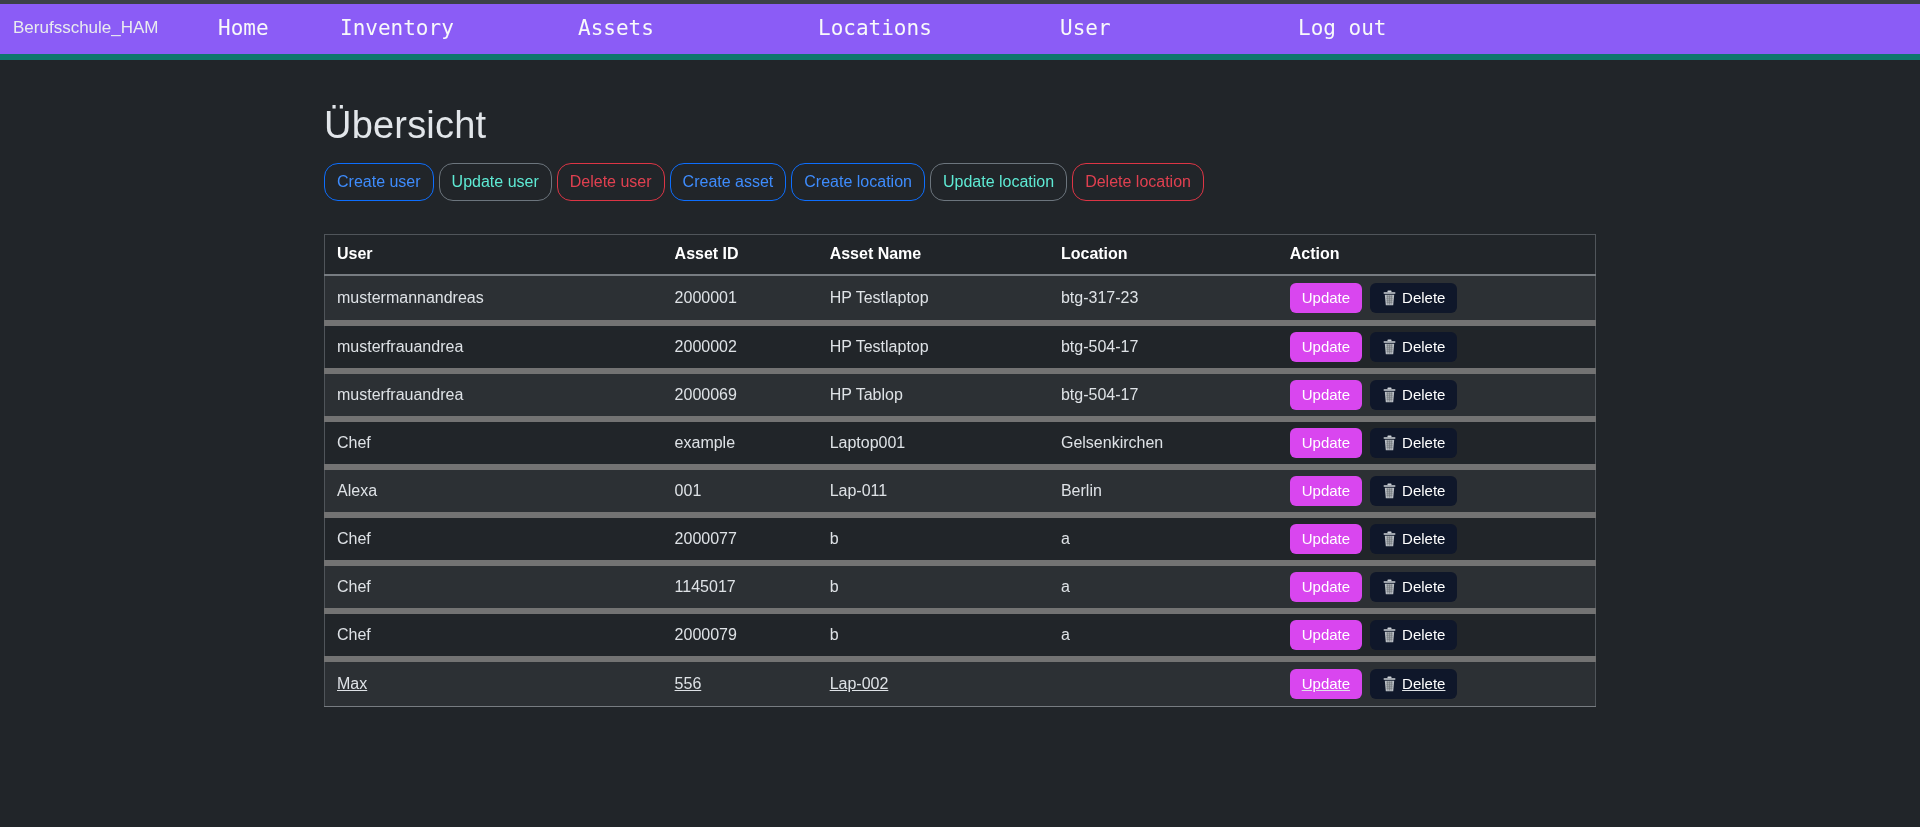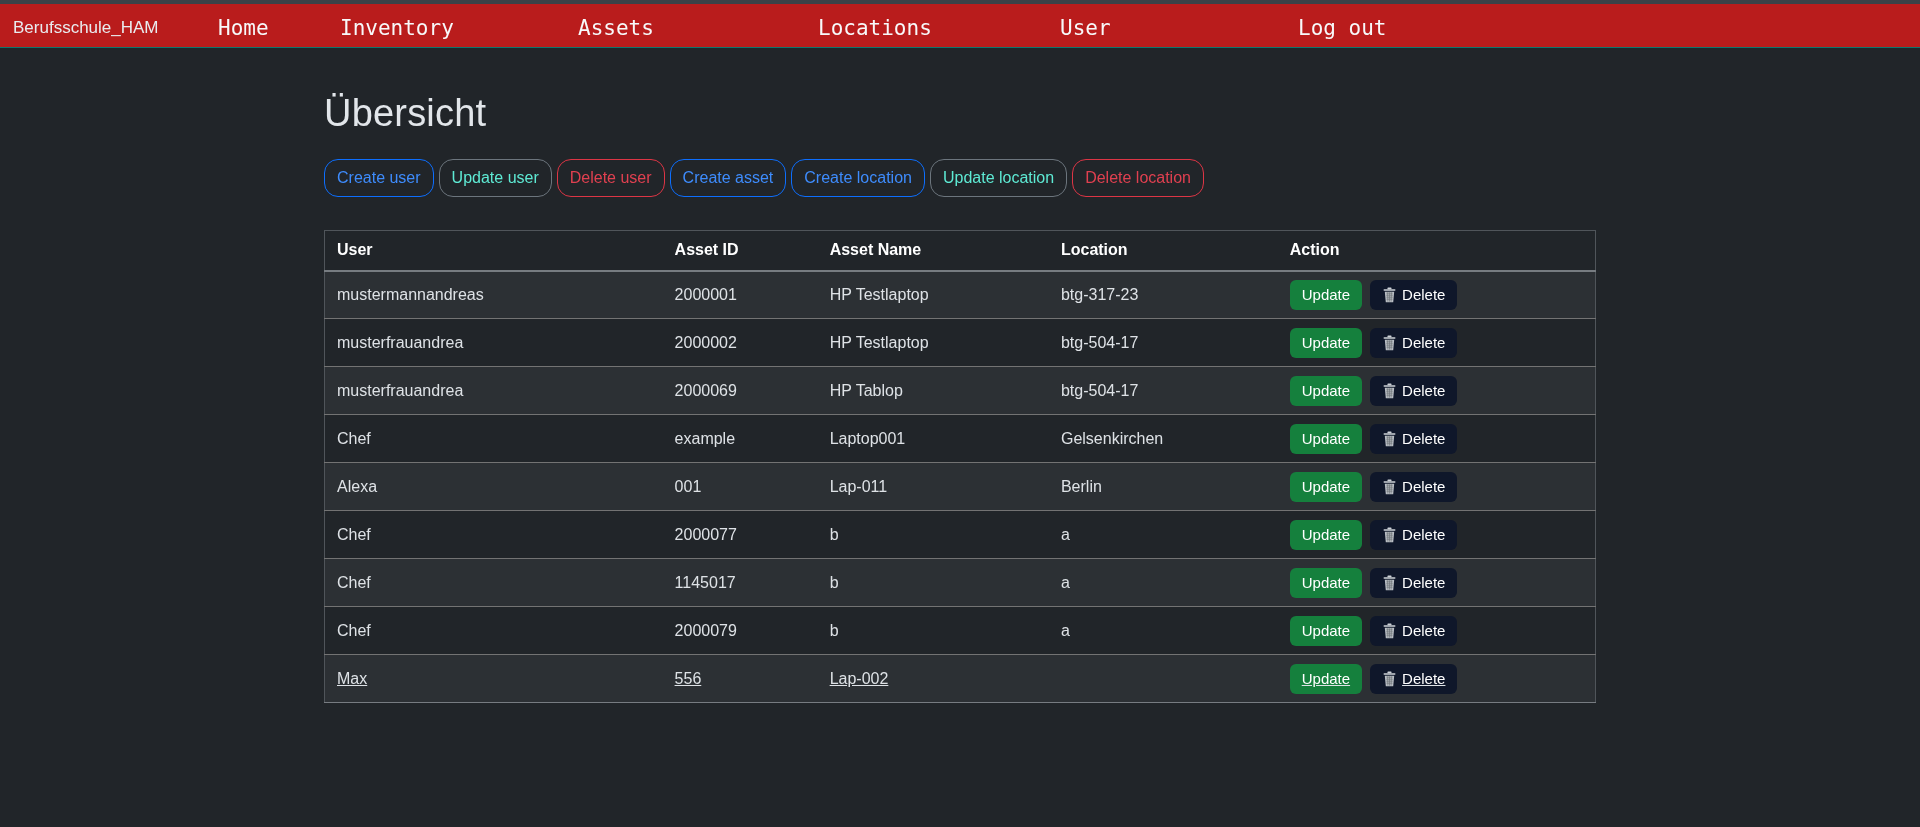--- a/index.html
+++ b/index.html
@@ -1,66 +1,66 @@
 <!DOCTYPE html>
 <html><head>
 <meta charset="utf-8">
 <style>
   * { margin:0; padding:0; box-sizing:border-box; }
   html,body { width:1920px; height:827px; background:#212529; overflow:hidden;
     font-family:"Liberation Sans","DejaVu Sans",sans-serif; }
 
   
   .top-strip { height:4px; background:#3c4147; }
-  .navbar { position:relative; height:44px; background:#b91c1c; border-bottom:1px solid #0f766e; }
+  .navbar { position:relative; height:56px; background:#8b5cf6; border-bottom:6px solid #0f766e; }
   .brand { position:absolute; left:13px; top:0; height:48px; display:flex; align-items:center;
     color:#e9ecef; font-size:17px; cursor:pointer; }
   .nav-item { position:absolute; top:0; height:48px; display:flex; align-items:center;
     color:#f8f9fa; font-family:"DejaVu Sans Mono","Liberation Mono",monospace;
     font-size:21px; font-weight:500; cursor:pointer; white-space:nowrap; }
   .nav-item:nth-of-type(2){ left:218px; }
   .nav-item:nth-of-type(3){ left:340px; }
   .nav-item:nth-of-type(4){ left:578px; }
   .nav-item:nth-of-type(5){ left:818px; }
   .nav-item:nth-of-type(6){ left:1060px; }
   .nav-item:nth-of-type(7){ left:1298px; }
 
   
   .container { width:1272px; margin-left:324px; }
-  h1.page-title { margin-top:44px; margin-bottom:24px; font-size:38px; font-weight:400;
+  h1.page-title { margin-top:44px; margin-bottom:16px; font-size:38px; font-weight:400;
     color:#e2e6ea; letter-spacing:0.2px; }
 
   .toolbar { display:flex; gap:5px; margin-bottom:33px; }
   .btn-outline { background:transparent; border:1px solid; border-radius:14px;
     padding:6px 12px; font-size:16px; line-height:24px; cursor:pointer;
     font-family:inherit; white-space:nowrap; }
   .btn-outline.primary   { color:#3e8cfd; border-color:#0d6efd; }
   .btn-outline.secondary { color:#5eead4; border-color:#6c757d; }
   .btn-outline.danger    { color:#e04050; border-color:#dc3545; }
 
   
   table.asset-table { width:1272px; border-collapse:collapse; border:1px solid #50555a;
     color:#dee2e6; font-size:16px; }
   .asset-table thead th { text-align:left; font-weight:700; color:#ffffff;
     height:40px; padding:0 12px; border-bottom:2px solid #777c81; background:#212529; }
   .asset-table col.c-user   { width:26.6%; }
   .asset-table col.c-id     { width:12.2%; }
   .asset-table col.c-name   { width:18.2%; }
   .asset-table col.c-loc    { width:18.0%; }
   .asset-table col.c-action { width:25.0%; }
-  .asset-table tbody td { height:48px; padding:0 12px; border-bottom:1px solid #737373; }
+  .asset-table tbody td { height:48px; padding:0 12px; border-bottom:6px solid #737373; }
   .asset-table tbody tr:nth-child(odd)  { background:#2c3034; }
   .asset-table tbody tr:nth-child(even) { background:#212529; }
   .asset-table tbody tr:last-child td { border-bottom:1px solid #777c81;text-decoration:underline; }
 
   .action-cell { display:flex; align-items:center; gap:8px; }
   .btn-solid { border:none; border-radius:6px; padding:5px 12px; font-size:15px;
     color:#ffffff; cursor:pointer; font-family:inherit; display:inline-flex;
     align-items:center; gap:5px; line-height:20px; }
-  .btn-update { background:#15803d;padding-left:12px; }
+  .btn-update { background:#d946ef;padding-left:12px; }
   .btn-delete { background:#0f172a; }
   .trash { width:15px; height:16px; display:inline-block; flex:0 0 auto; }
 </style>
 </head>
 <body>
 
 <div class="top-strip"></div>
 
 <nav class="navbar">
   <span class="brand">Berufsschule_HAM</span>

